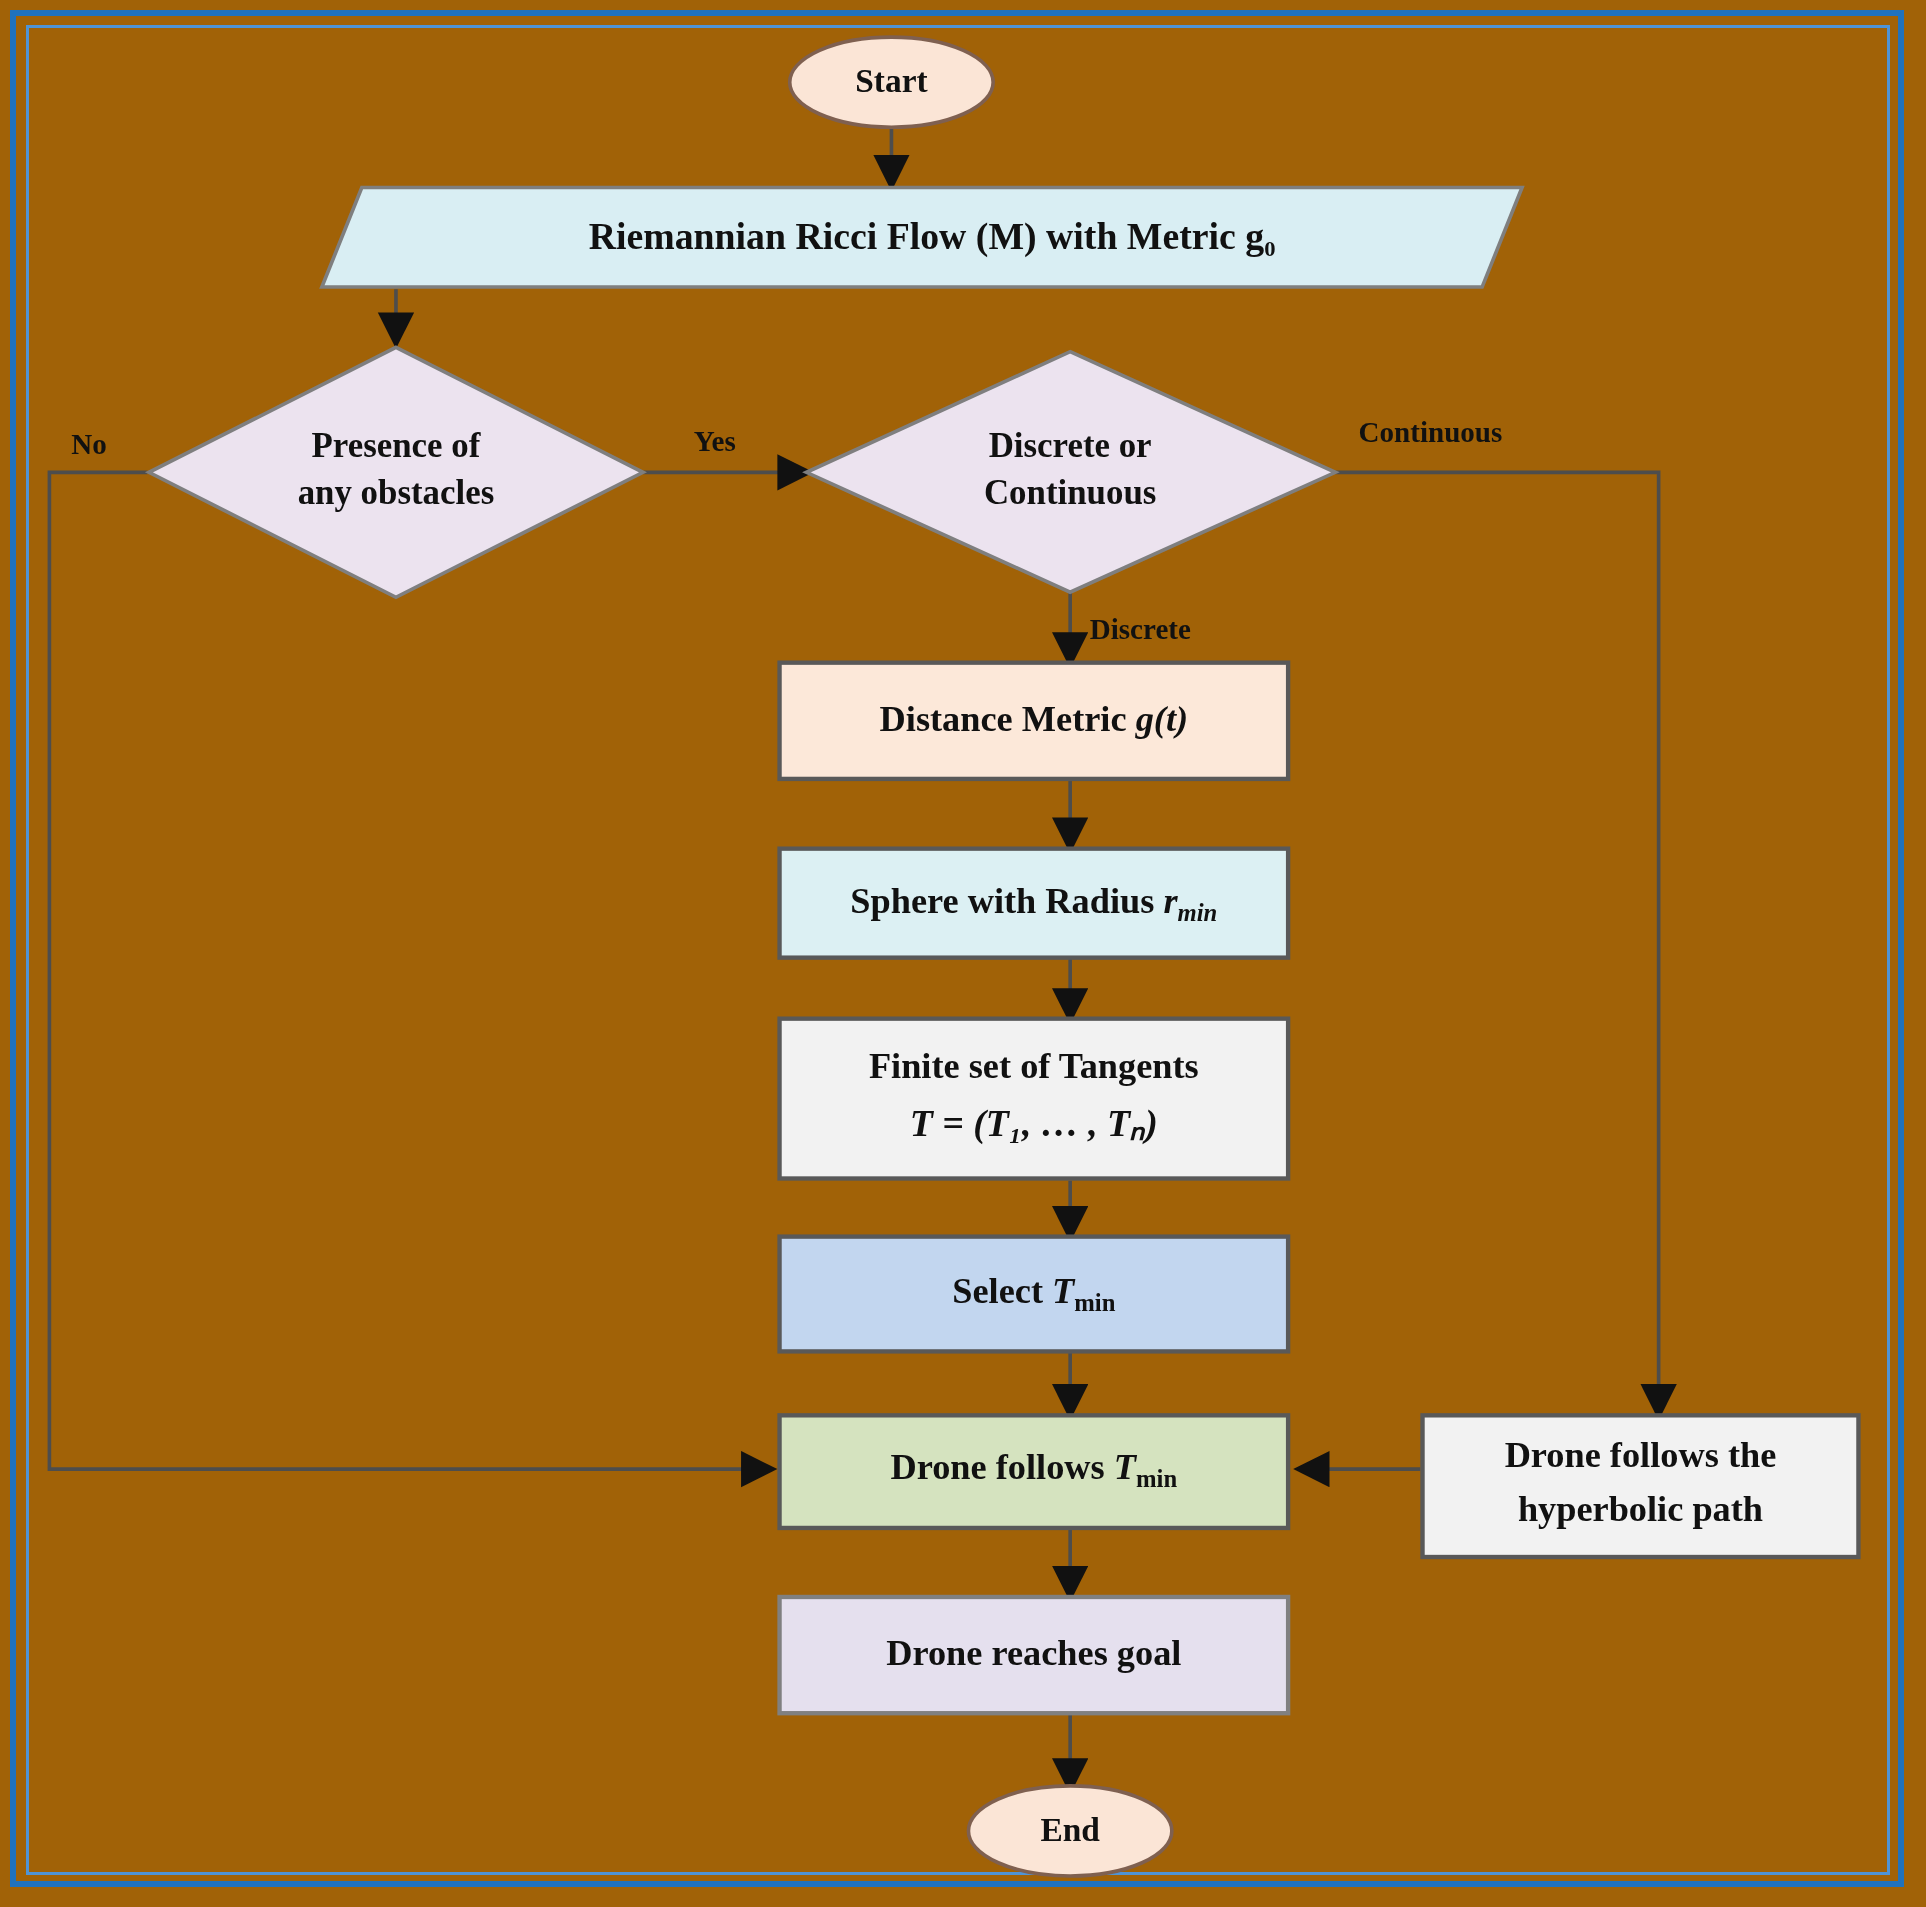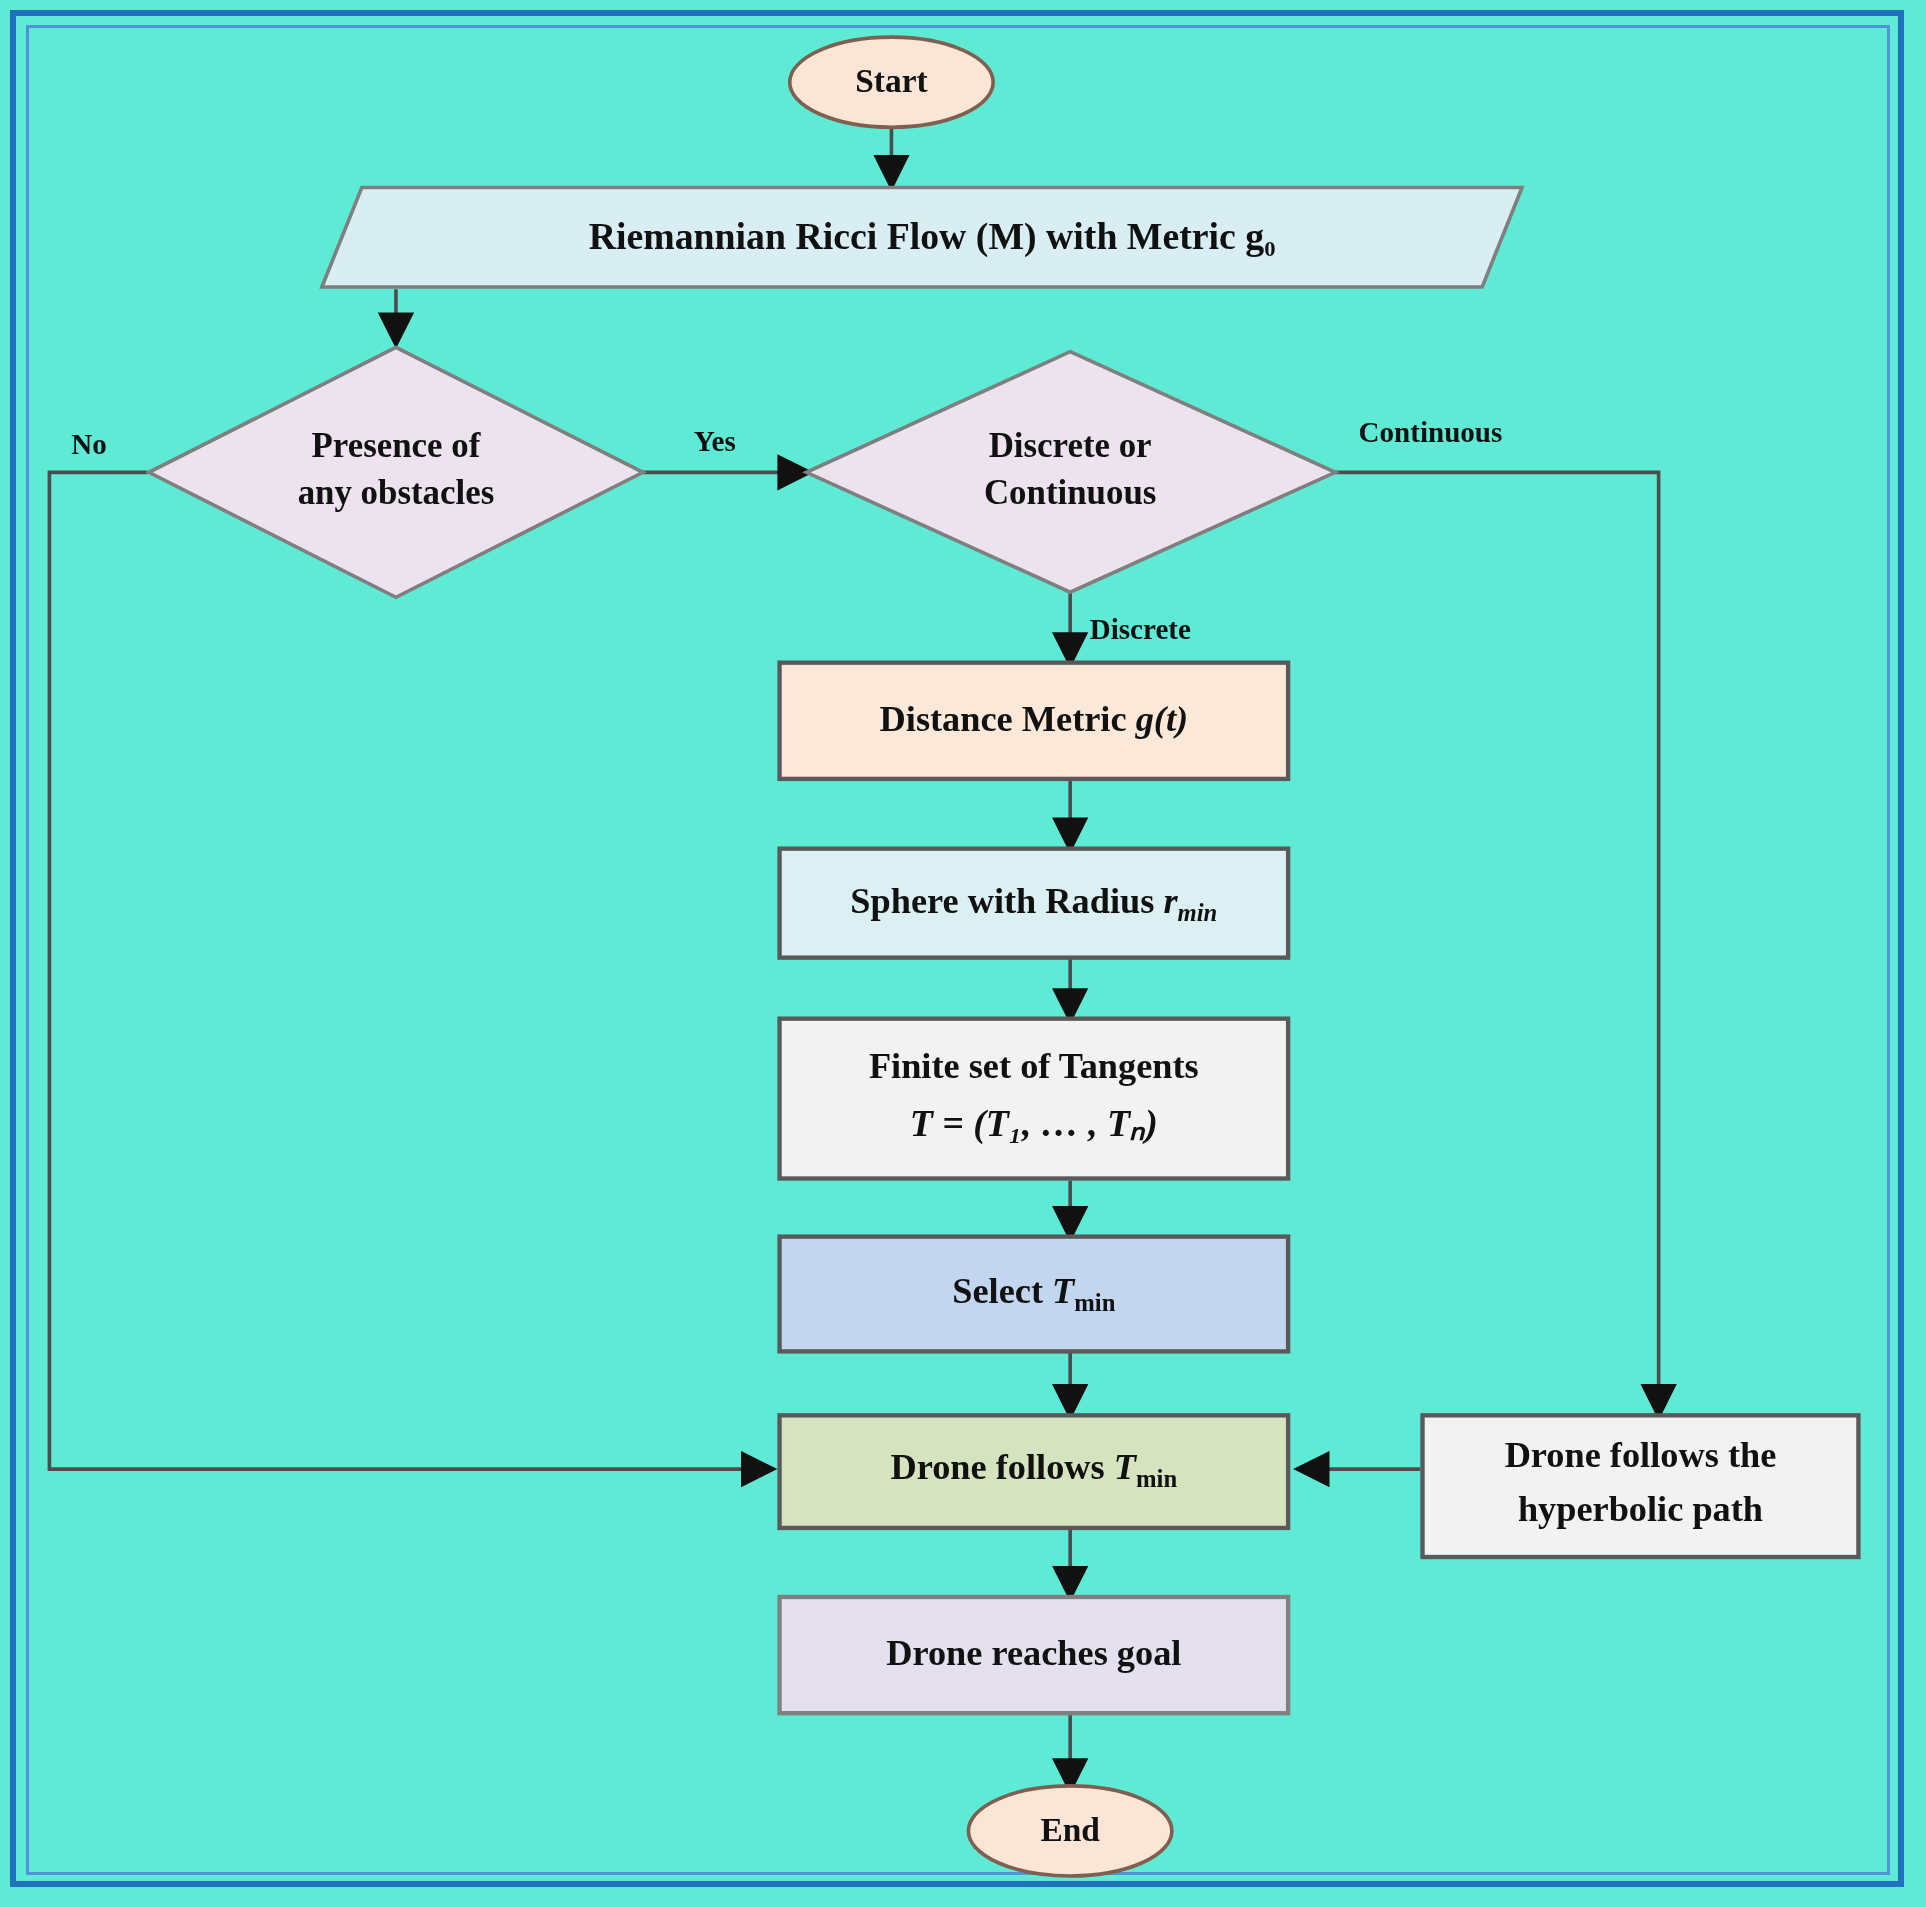--- a/index.html
+++ b/index.html
@@ -7,21 +7,21 @@
     padding: 0;
     background: #ffffff;
   }
   body {
     font-family: "Liberation Serif", serif;
   }
   #page {
     position: relative;
     width: 1926px;
     height: 1908px;
-    background: #5eead4;
+    background: #a16207;
     overflow: hidden;
   }
   
   #frame-outer {
     position: absolute;
     left: 10.2px;
     top: 10.2px;
     width: 1894px;
     height: 1877px;
     border: 6.5px solid #2072bd;

